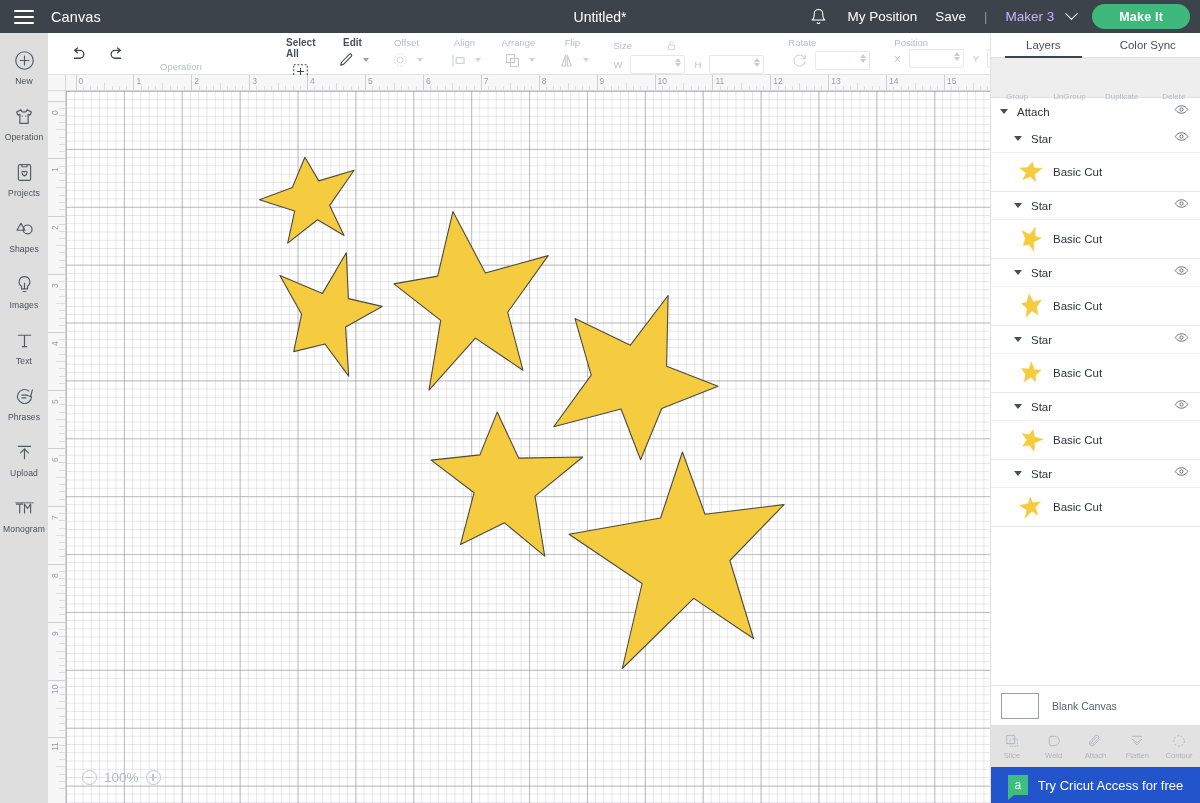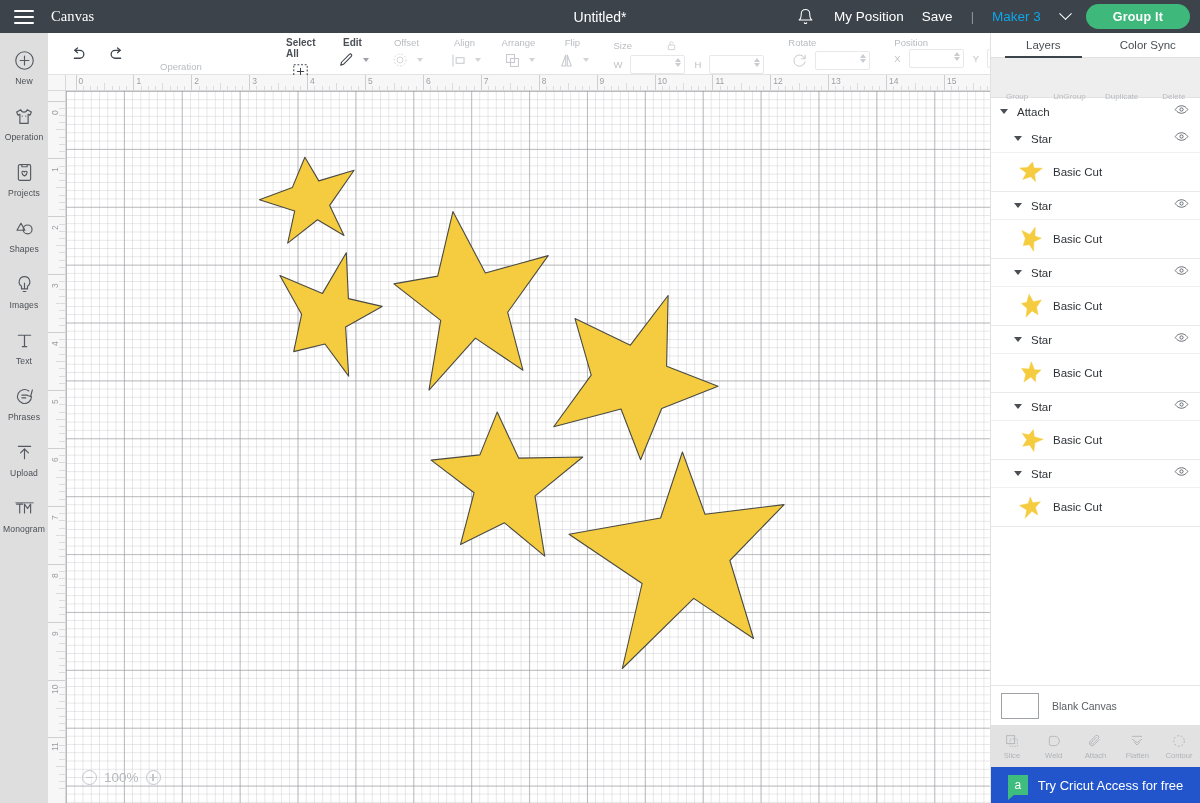--- a/index.html
+++ b/index.html
@@ -14,28 +14,28 @@
 
   
   .topbar {
     position: absolute; left: 0; top: 0; width: 1200px; height: 33px;
     background: #3d434b; color: #ffffff;
     display: flex; align-items: center;
   }
   .hamburger { width: 20px; height: 14px; margin-left: 14px; display: flex;
     flex-direction: column; justify-content: space-between; cursor: pointer; }
   .hamburger span { display: block; height: 2px; background: #ffffff; border-radius: 1px; }
-  .tb-canvas { margin-left: 17px; font-size: 14.5px; color: #fff; letter-spacing: .1px; font-family: Liberation Serif, serif; }
+  .tb-canvas { margin-left: 17px; font-size: 14.5px; color: #fff; letter-spacing: .1px; }
   .tb-title { position: absolute; left: 0; right: 0; text-align: center;
     font-size: 14px; color: #fff; pointer-events: none; }
   .tb-right { margin-left: auto; display: flex; align-items: center; gap: 0; padding-right: 10px; }
   .bell { width: 26px; height: 26px; display:flex; align-items:center; justify-content:center; margin-right: 16px; cursor: pointer;}
   .tb-link { font-size: 13.5px; color: #fff; margin-right: 18px; cursor: pointer; white-space: nowrap; }
   .tb-sep { color: #8d939b; margin-right: 18px; font-size: 13px; }
-  .tb-machine { font-size: 13.5px; color: #0ea5e9; margin-right: 20px; cursor: pointer; }
+  .tb-machine { font-size: 13.5px; color: #c4b5fd; margin-right: 13px; cursor: pointer; }
   .chev { width: 9px; height: 9px; border-right: 1.6px solid #fff; border-bottom: 1.6px solid #fff;
     transform: rotate(45deg) translate(-2px,-2px); margin-right: 16px; }
   .makeit {
     background: #3eb87b; color: #fff; border: none; border-radius: 13px;
     height: 25px; padding: 0 27px; font-size: 12.5px; font-weight: bold;
     font-family: "Liberation Sans", sans-serif; cursor: pointer; letter-spacing:.2px;
   }
 
   
   .rail {
@@ -170,21 +170,21 @@
         <svg width="17" height="17" viewBox="0 0 24 24" fill="none" stroke="#ffffff" stroke-width="1.5" stroke-linecap="round" stroke-linejoin="round">
           <path d="M18 8a6 6 0 1 0-12 0c0 7-3 9-3 9h18s-3-2-3-9"></path>
           <path d="M13.7 21a2 2 0 0 1-3.4 0"></path>
         </svg>
       </div>
       <div class="tb-link">My Position</div>
       <div class="tb-link">Save</div>
       <div class="tb-sep">|</div>
       <div class="tb-machine">Maker 3</div>
       <div class="chev"></div>
-      <button class="makeit">Group It</button>
+      <button class="makeit">Make It</button>
     </div>
   </div>
 
   <div class="rail">
 
     <div class="rail-item">
       <div class="rail-ico">
         <svg width="21" height="21" viewBox="0 0 24 24" fill="none" stroke="#55595f" stroke-width="1.3">
           <circle cx="12" cy="12" r="10"></circle>
             <path d="M12 7v10M7 12h10" stroke-linecap="round"></path>

